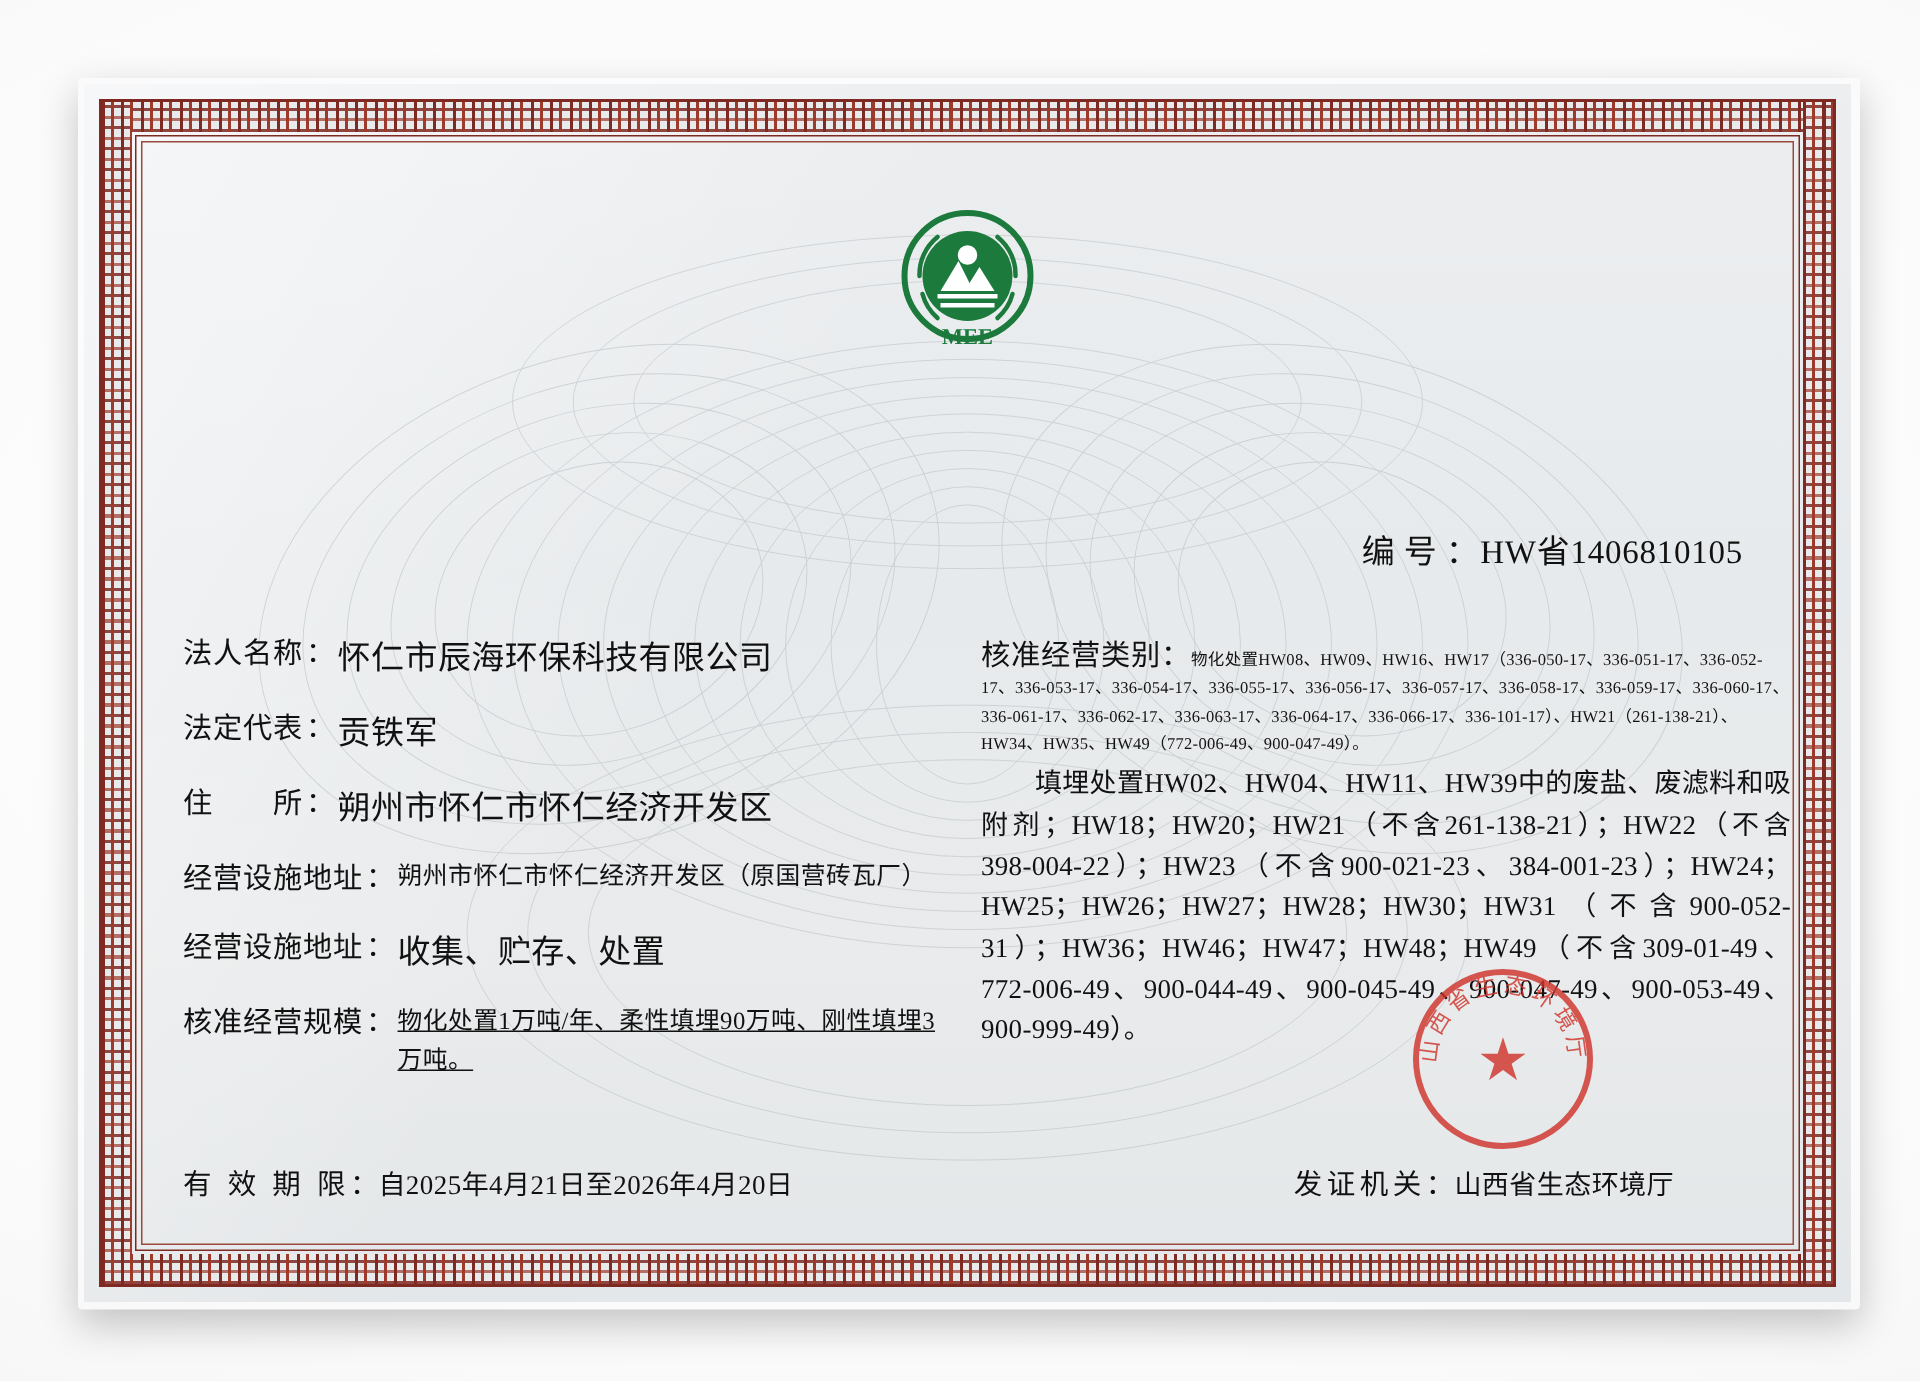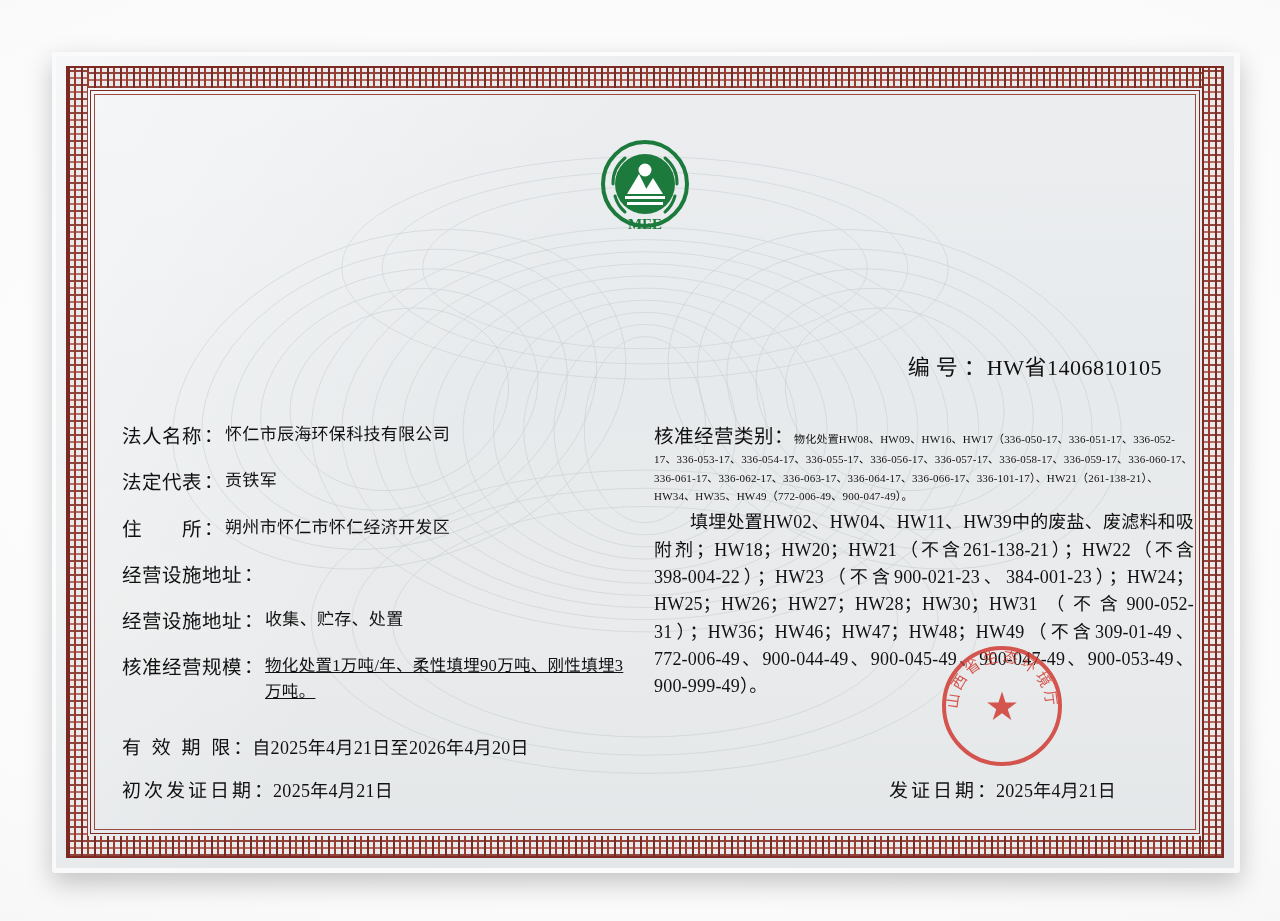--- a/index.html
+++ b/index.html
@@ -156,21 +156,21 @@
   }
   .field .f-label {
     white-space: pre;
     flex: 0 0 auto;
     font-size: 19.5px;
     letter-spacing: 0.5px;
   }
   .field .f-colon { flex: 0 0 auto; padding: 0 2px; }
   .field .f-value {
     flex: 1 1 auto;
-    font-size: 17px;
+    font-size: 22px;
     letter-spacing: 0.3px;
   }
   .field.small .f-value { font-size: 16.5px; }
   .field.two-line .f-value { line-height: 1.55; text-decoration: underline; }
 
   
   .right-col {
     position: absolute;
     left: 552px;
     top: 320px;
@@ -319,20 +319,21 @@
 
         <div class="field">
           <span class="f-label">住　　所</span>
           <span class="f-colon">：</span>
           <span class="f-value">朔州市怀仁市怀仁经济开发区</span>
         </div>
 
         <div class="field small">
           <span class="f-label">经营设施地址</span>
           <span class="f-colon">：</span>
+          <span class="f-value">朔州市怀仁市怀仁经济开发区（原国营砖瓦厂）</span>
         </div>
 
         <div class="field">
           <span class="f-label">经营设施地址</span>
           <span class="f-colon">：</span>
           <span class="f-value">收集、贮存、处置</span>
         </div>
 
         <div class="field two-line small">
           <span class="f-label">核准经营规模</span>
@@ -348,30 +349,25 @@
         </div>
         <div class="cat-para">填埋处置HW02、HW04、HW11、HW39中的废盐、废滤料和吸附剂；HW18；HW20；HW21（不含261-138-21）；HW22（不含398-004-22）；HW23（不含900-021-23、384-001-23）；HW24；HW25；HW26；HW27；HW28；HW30；HW31（不含900-052-31）；HW36；HW46；HW47；HW48；HW49（不含309-01-49、772-006-49、900-044-49、900-045-49、900-047-49、900-053-49、900-999-49）。</div>
       </div>
 
       <div class="bottom">
 
         <div class="b-row">
           <div class="b-left">
             <span class="b-label">有 效 期 限</span><span>：</span><span class="b-value">自2025年4月21日至2026年4月20日</span>
           </div>
-        </div>
-
-        <div class="b-row">
-          <div class="b-left">
-            <span class="b-label">初次发证日期</span><span>：</span><span class="b-value">2025年4月21日</span>
+          <div class="b-right">
+            <span class="b-label">发证机关</span><span>：</span><span class="b-value">山西省生态环境厅</span>
           </div>
-          <div class="b-right">
-            <span class="b-label">发证日期</span><span>：</span><span class="b-value">2025年4月21日</span>
-          </div>
-        </div>
+        </div>
+
 
       </div>
 
       <svg class="seal" viewBox="0 0 132 132">
         <defs>
           <path id="sealArc" d="M 22 66 A 44 44 0 0 1 110 66"></path>
           <path id="sealArcBottom" d="M 26 66 A 40 40 0 0 0 106 66"></path>
         </defs>
         <circle cx="66" cy="66" r="58" fill="none" stroke="#d0342c" stroke-width="4"></circle>
         <text font-family="Liberation Serif, serif" font-size="15" fill="#d0342c" letter-spacing="3">

